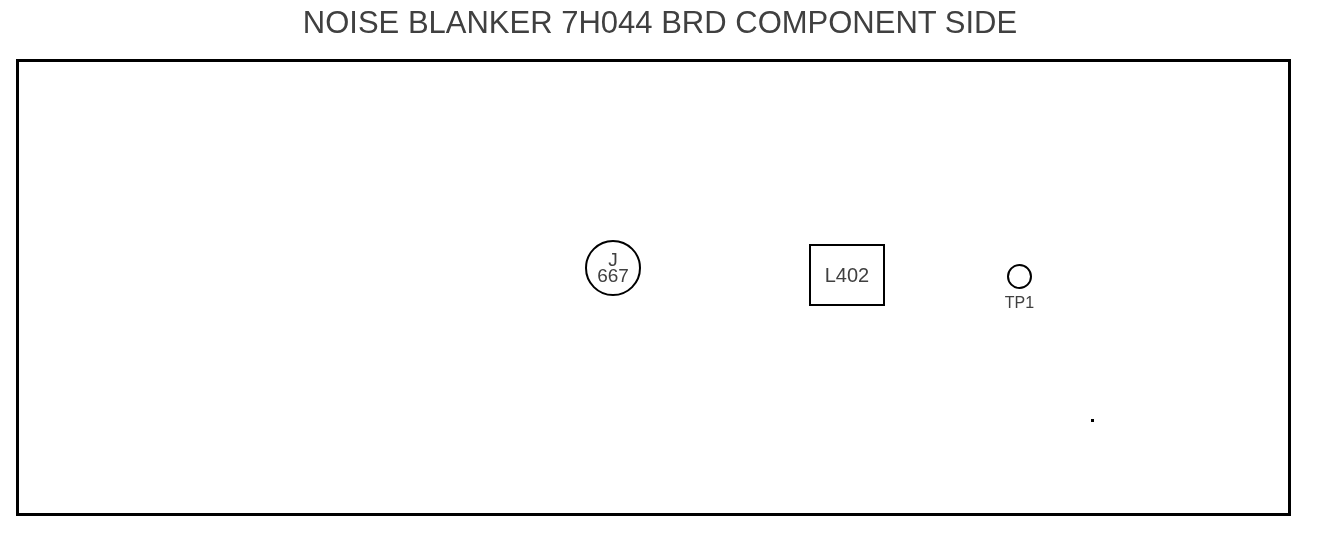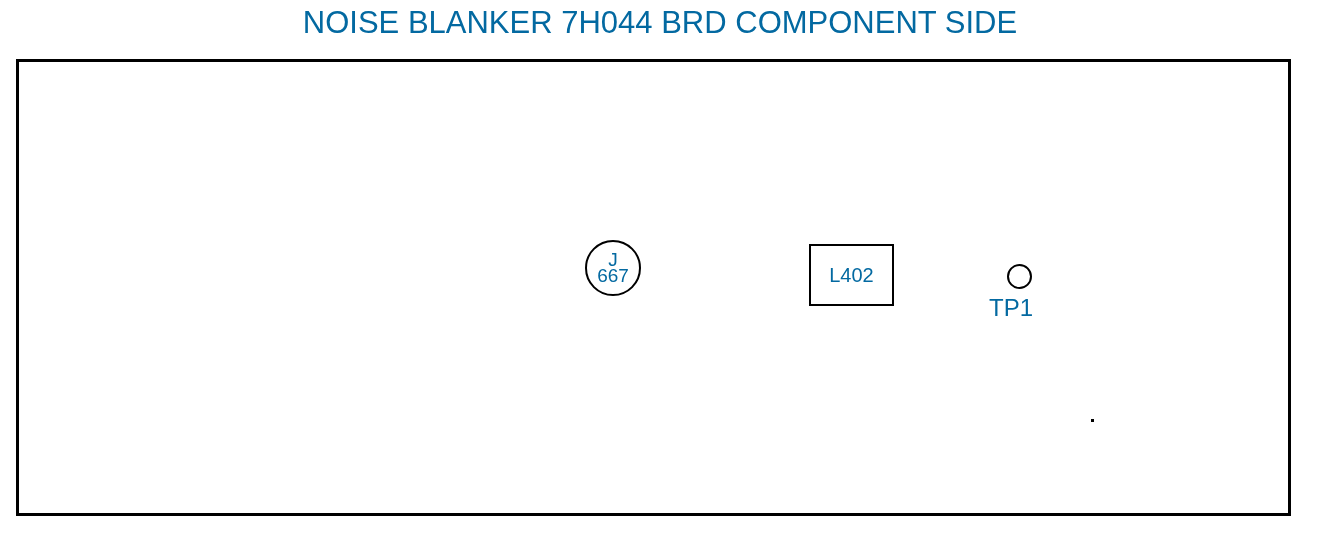--- a/index.html
+++ b/index.html
@@ -6,21 +6,21 @@
     margin: 0;
     padding: 0;
     background: #ffffff;
   }
   .page {
     position: relative;
     width: 1320px;
     height: 558px;
     background: #ffffff;
     font-family: "Liberation Sans", sans-serif;
-    color: #0369a1;
+    color: #404040;
     overflow: hidden;
   }
   .title {
     position: absolute;
     top: 5px;
     left: 0;
     width: 100%;
     text-align: center;
     font-size: 31px;
     font-weight: 400;
@@ -41,21 +41,21 @@
     position: absolute;
     border: 2px solid #000000;
     box-sizing: border-box;
     display: flex;
     align-items: center;
     justify-content: center;
     font-size: 20px;
     background: #ffffff;
   }
   .comp-l401 { left: 553px; top: 101px; width: 61px; height: 62px; }
-  .comp-l402 { left: 790px; top: 182px; width: 85px; height: 62px; }
+  .comp-l402 { left: 790px; top: 182px; width: 76px; height: 62px; }
   .comp-circle {
     position: absolute;
     border: 2px solid #000000;
     border-radius: 50%;
     box-sizing: border-box;
     background: #ffffff;
   }
   .comp-j401 {
     left: 566px; top: 178px; width: 56px; height: 56px;
     display: flex;
@@ -63,21 +63,22 @@
     align-items: center;
     justify-content: center;
     font-size: 19px;
     line-height: 16px;
     text-align: center;
   }
   .comp-tp1-pad { left: 988px; top: 202px; width: 25px; height: 25px; }
   .tp1-label {
     position: absolute;
     left: 970px; top: 232px; width: 61px;
-    font-size: 24px;
+    text-align: center;
+    font-size: 16px;
   }
   .ref-dot {
     position: absolute;
     left: 1072px; top: 357px;
     width: 3px; height: 3px;
     background: #000000;
   }
   .credit {
     position: absolute;
     top: 518px;

